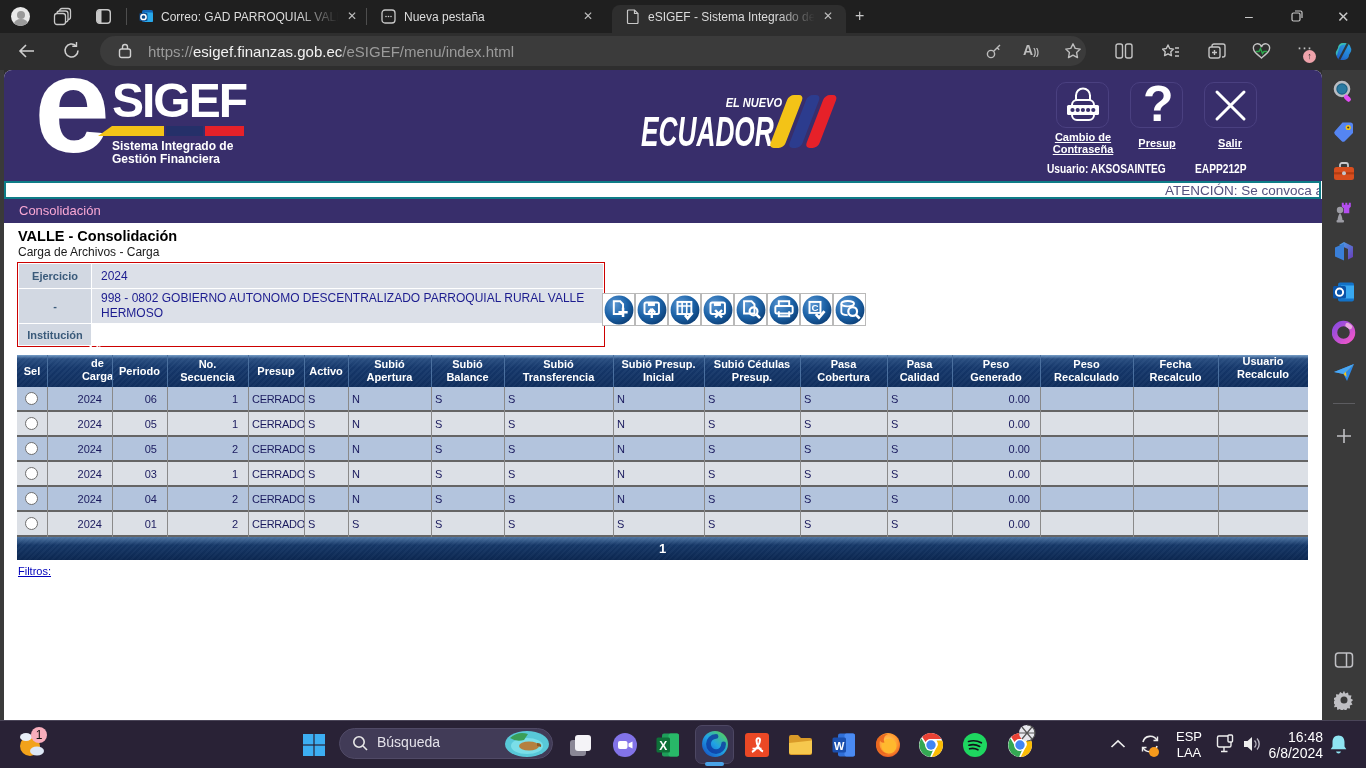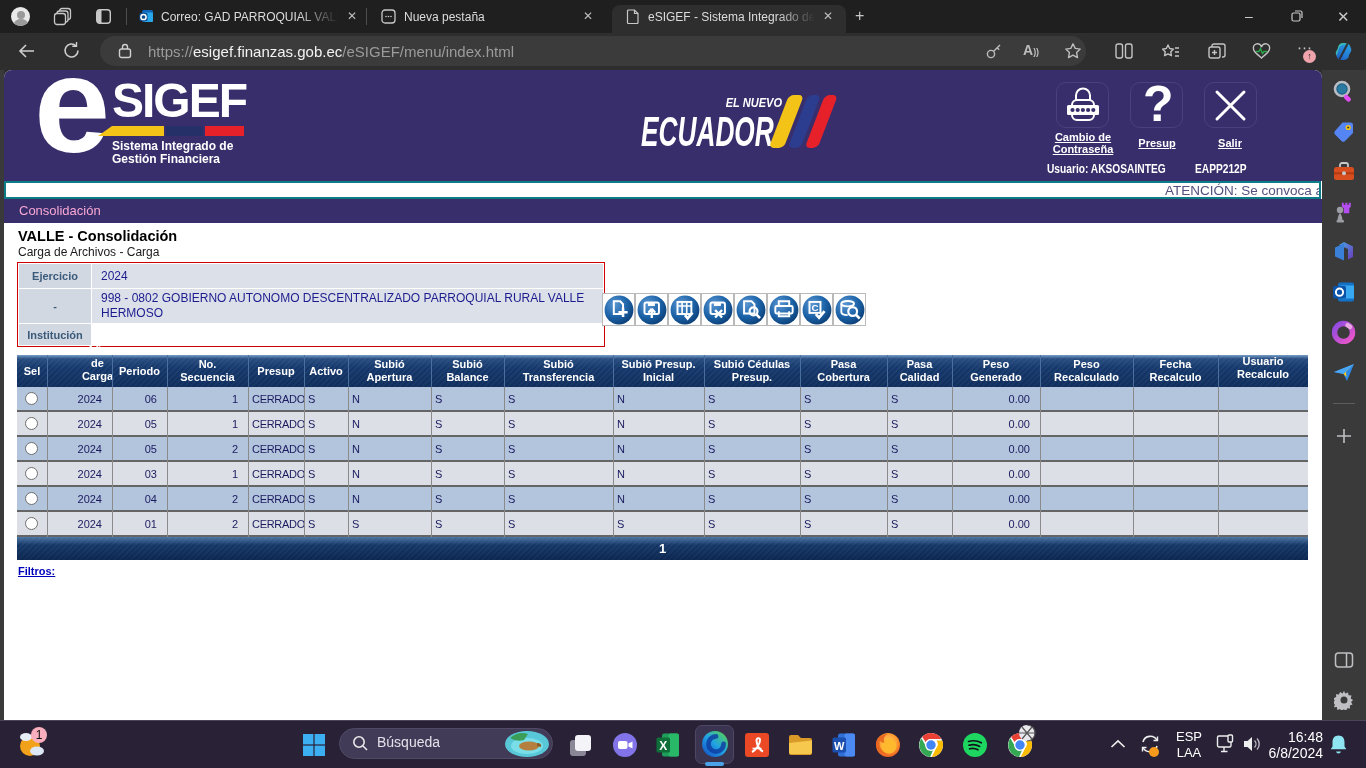--- a/index.html
+++ b/index.html
@@ -557,21 +557,21 @@
   <div class="abs" style="left:609px;top:285px;width:1px;height:32px;background:#4a6f9e;"></div>
   <div class="abs" style="left:700px;top:285px;width:1px;height:32px;background:#4a6f9e;"></div>
   <div class="abs" style="left:796px;top:285px;width:1px;height:32px;background:#4a6f9e;"></div>
   <div class="abs" style="left:883px;top:285px;width:1px;height:32px;background:#4a6f9e;"></div>
   <div class="abs" style="left:948px;top:285px;width:1px;height:32px;background:#4a6f9e;"></div>
   <div class="abs" style="left:1036px;top:285px;width:1px;height:32px;background:#4a6f9e;"></div>
   <div class="abs" style="left:1129px;top:285px;width:1px;height:32px;background:#4a6f9e;"></div>
   <div class="abs" style="left:1214px;top:285px;width:1px;height:32px;background:#4a6f9e;"></div>
   <div id="pager" class="abs" style="left:13px;top:467px;width:1291px;height:23px;line-height:23px;">1</div>
 
-  <div class="abs" style="left:14px;top:495px;color:#0000bb;font-size:11px;font-weight:bold;text-decoration:underline;">Filtros:</div>
+  <div class="abs" style="left:14px;top:495px;color:#0000bb;font-size:11px;font-weight:normal;text-decoration:underline;">Filtros:</div>
 </div>
 
 <div class="abs" id="taskbar">
 
   <svg class="abs" style="left:17px;top:4px" width="34" height="34" viewBox="0 0 34 34">
     <circle cx="13" cy="21" r="10" fill="#f2a21a"></circle>
     <ellipse cx="9" cy="12" rx="6" ry="4" fill="#e8eef8"></ellipse>
     <ellipse cx="20" cy="26" rx="7" ry="4.5" fill="#dde8f6"></ellipse>
   </svg>
   <div class="abs" style="left:31px;top:6px;width:16px;height:16px;border-radius:50%;background:#f8aebc;color:#111;font-size:12px;text-align:center;line-height:16px;">1</div>

